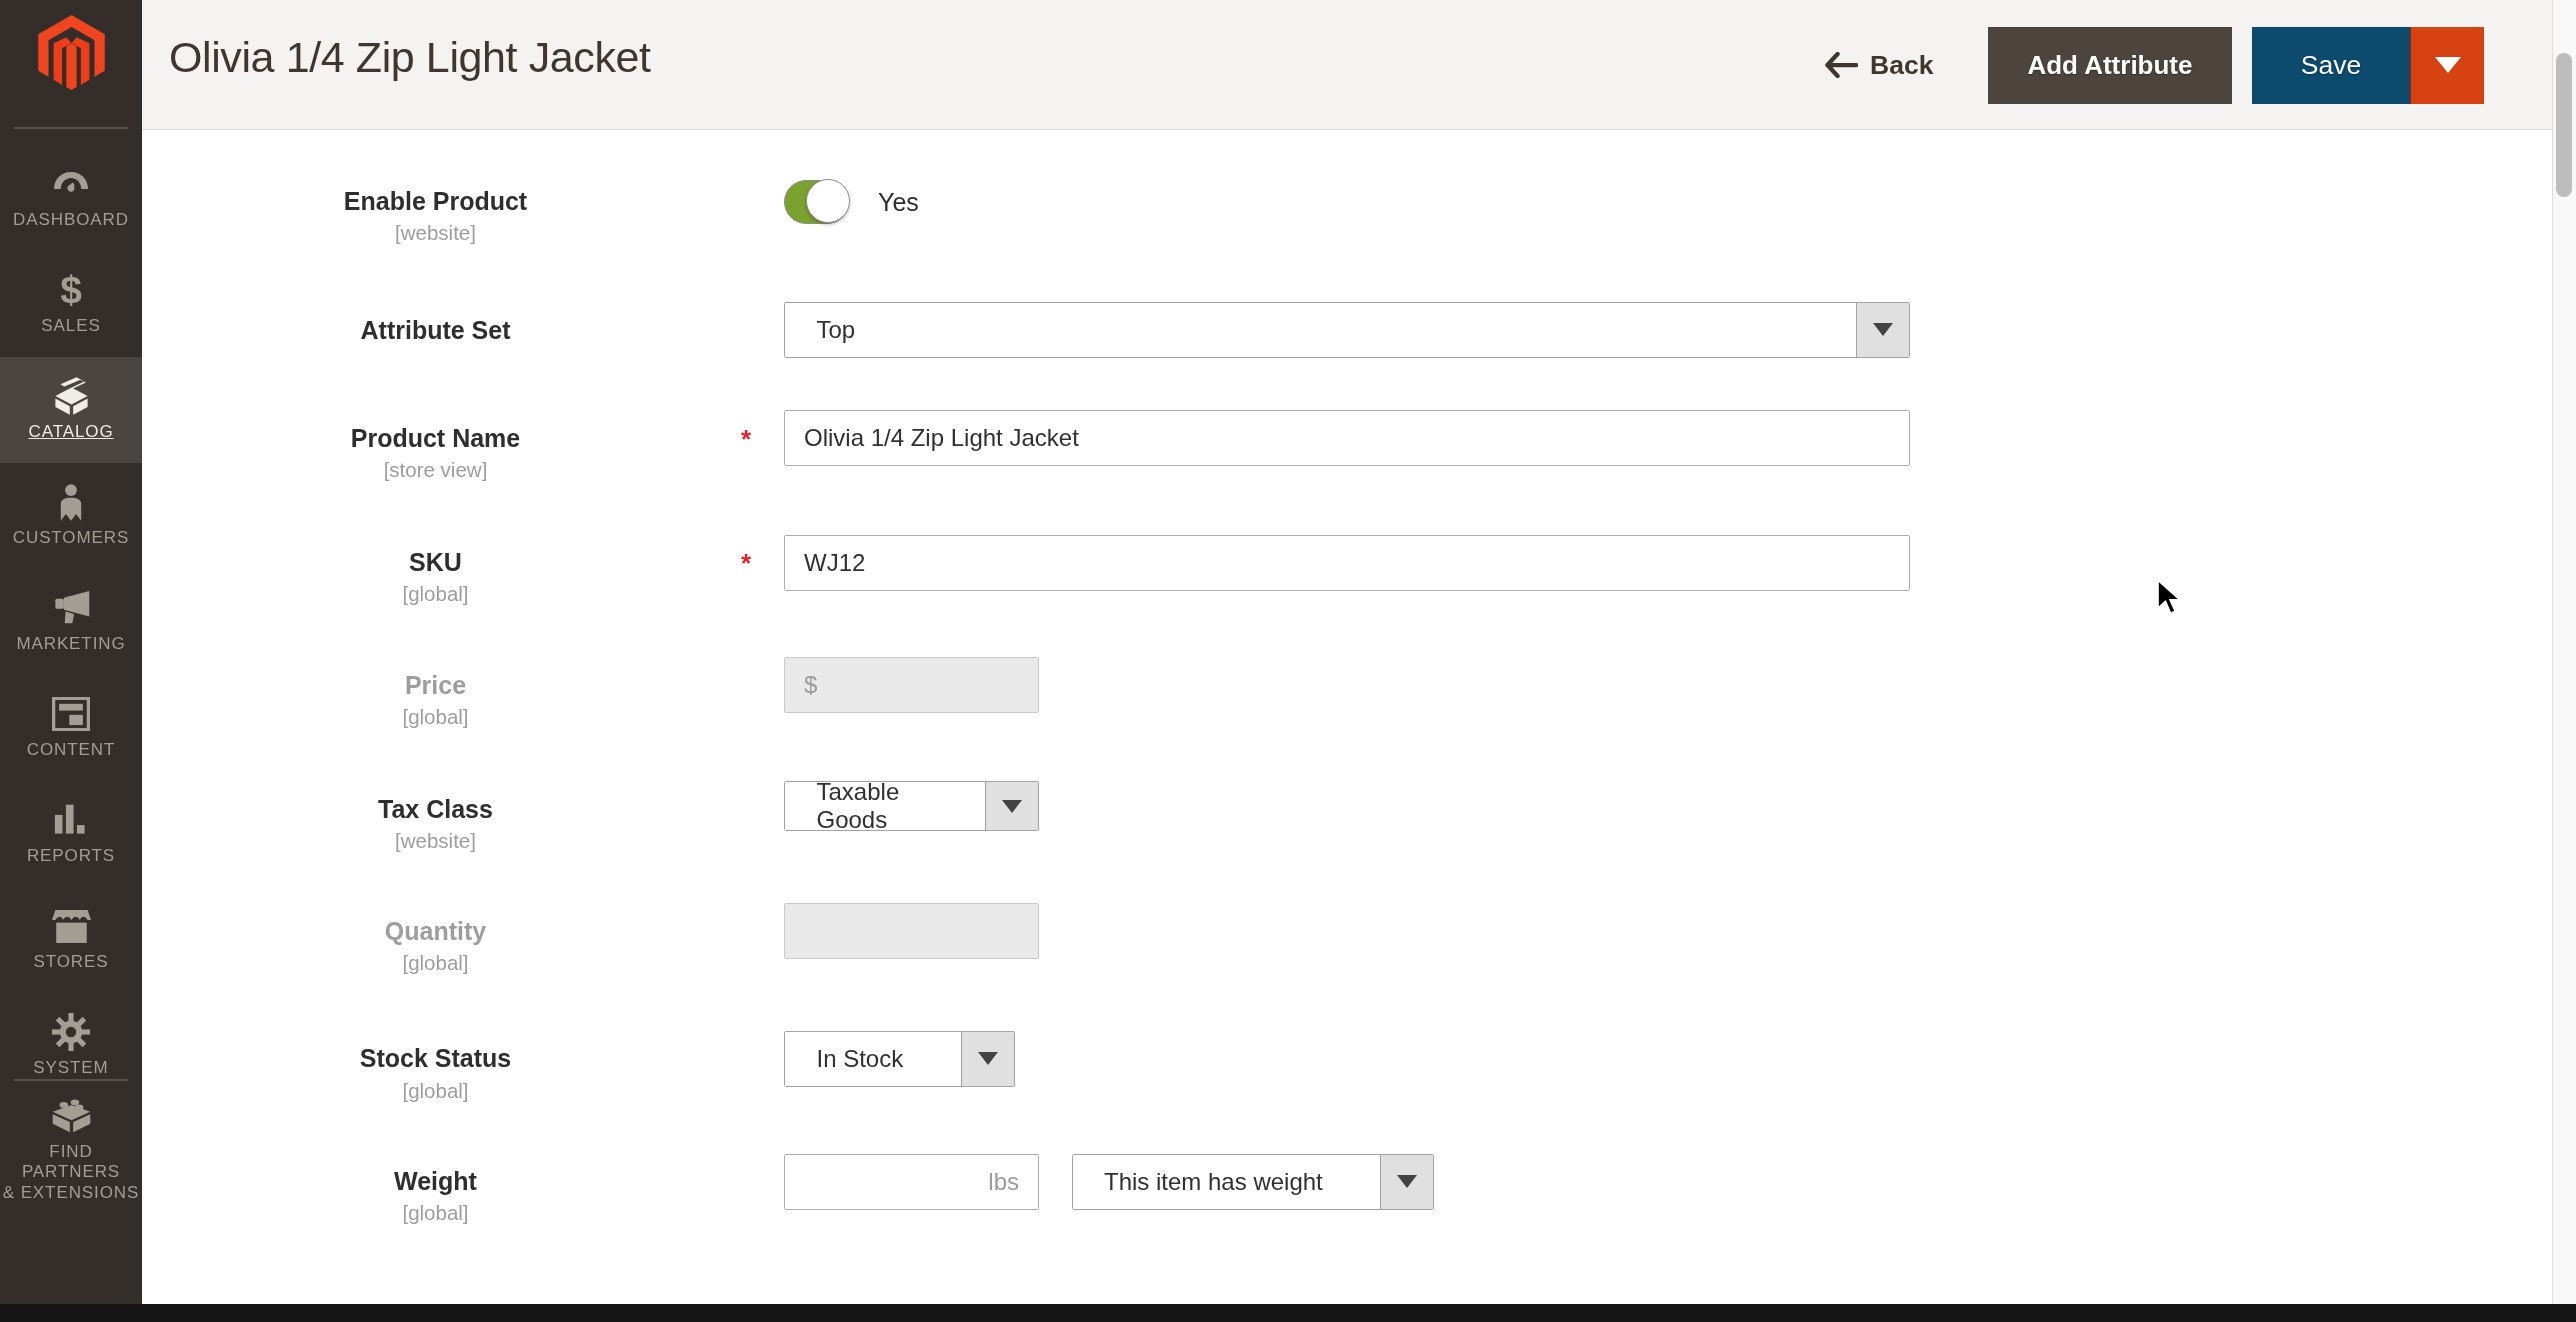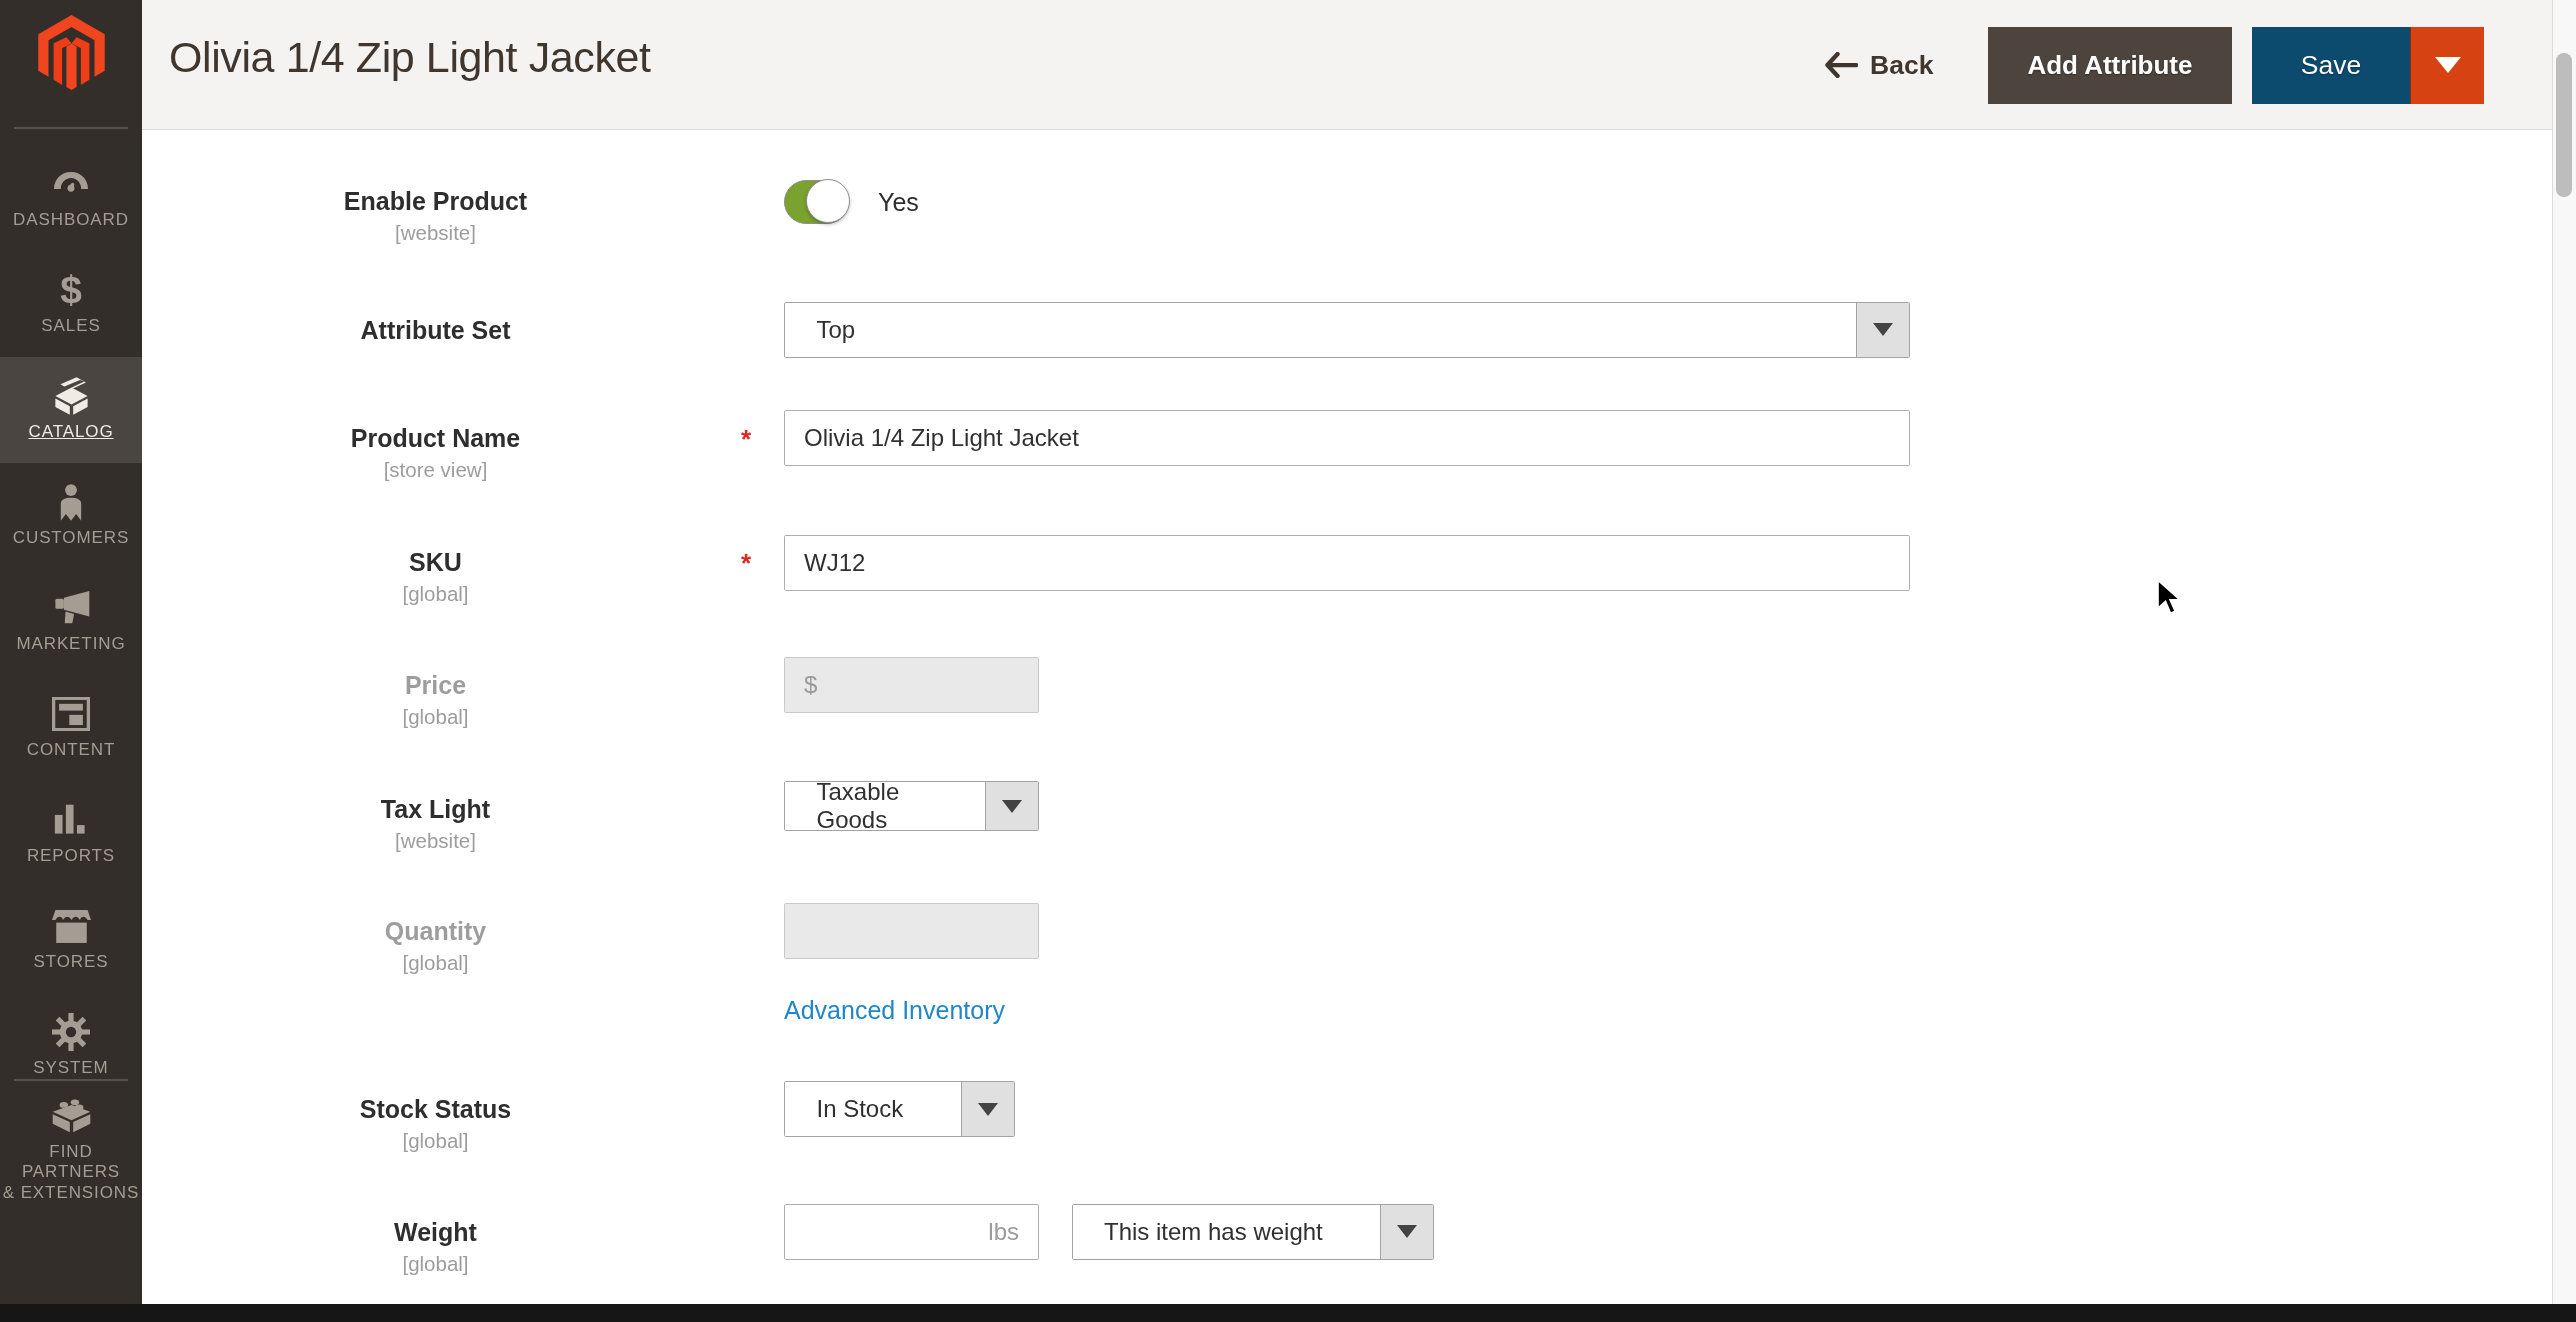--- a/index.html
+++ b/index.html
@@ -283,46 +283,41 @@
     <div class="lbl disabled">
       <div class="lbl-main">Price</div>
       <div class="lbl-scope">[global]</div>
     </div>
     <div class="ast"></div>
     <input class="text-input w-small" type="text" disabled="" placeholder="$" style="">
   </div>
 
   <div class="row" style="margin-top:52px">
     <div class="lbl">
-      <div class="lbl-main">Tax Light</div>
+      <div class="lbl-main">Tax Class</div>
       <div class="lbl-scope">[website]</div>
     </div>
     <div class="ast"></div>
     <div class="select" style="width:255px;height:50px">
       <span class="select-value">Taxable Goods</span>
       <span class="select-arrow">
           <span class="tri-down-dark"></span>
         </span>
     </div>
   </div>
 
   <div class="row" style="margin-top:50px">
     <div class="lbl disabled">
       <div class="lbl-main">Quantity</div>
       <div class="lbl-scope">[global]</div>
     </div>
     <div class="ast"></div>
     <input class="text-input w-small" type="text" disabled="" value="" style="">
   </div>
 
-  <div class="row" style="margin-top:21.4px">
-    <div class="lbl"></div>
-    <div class="ast"></div>
-    <span class="link">Advanced Inventory</span>
-  </div>
 
   <div class="row" style="margin-top:56px">
     <div class="lbl">
       <div class="lbl-main">Stock Status</div>
       <div class="lbl-scope">[global]</div>
     </div>
     <div class="ast"></div>
     <div class="select" style="width:231px">
       <span class="select-value">In Stock</span>
       <span class="select-arrow">

